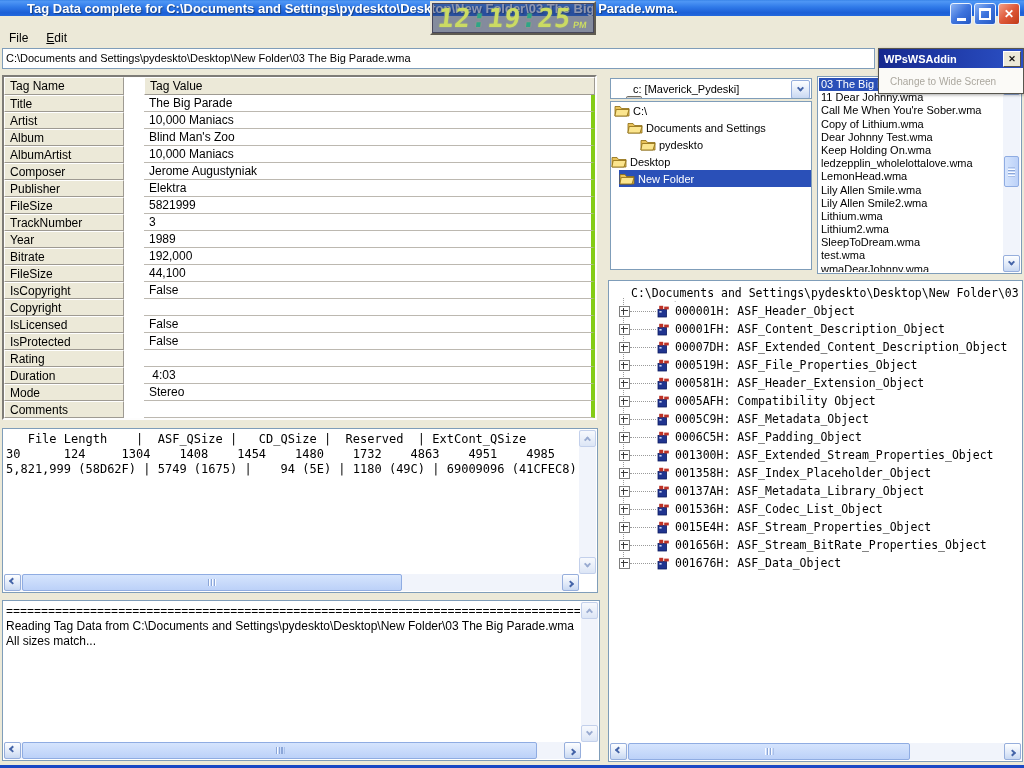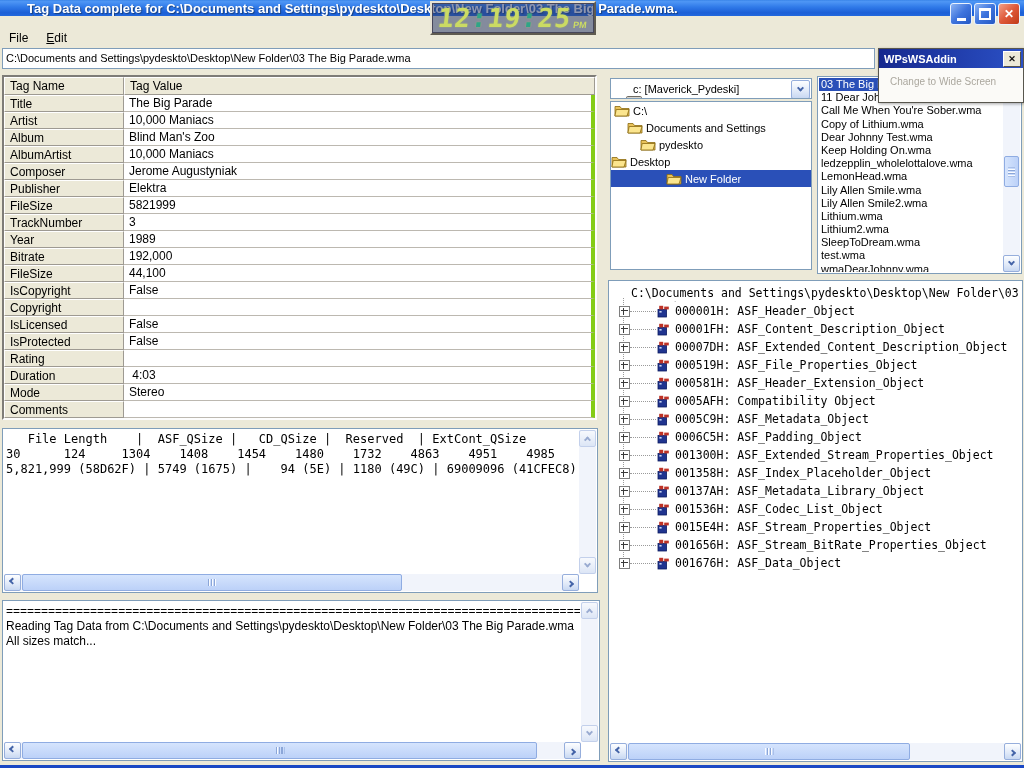--- a/index.html
+++ b/index.html
@@ -36,21 +36,21 @@
   
   .menubar{left:0;top:28px;width:1024px;height:20px;display:flex;font-size:12px;color:#000;}
   .menu-item{padding:3px 9px 2px 9px;}
   .accel-first::first-letter{text-decoration:underline;}
   .address{left:2px;top:48px;width:873px;height:21px;background:#fff;border:1px solid #7F9DB9;
     font-size:11px;padding:3px 3px;white-space:pre;overflow:hidden;color:#000;}
 
   
   .tag-grid{left:2px;top:75px;width:595px;height:345px;background:#fff;
     border:2px solid;border-color:#7E7C78 #FDFDFD #FDFDFD #7E7C78;overflow:hidden;}
-  .grid-row{display:flex;height:17px;}
+  .grid-row{display:flex;height:17px;gap:20px;}
   .grid-row.head{height:18px;}
   .cell{box-sizing:border-box;font-size:12px;padding:1px 5px;white-space:pre;overflow:hidden;line-height:14px;}
   .cell.fixed{width:120px;flex:0 0 120px;background:#ECE9D8;
     border-top:1px solid #FFFFFF;border-left:1px solid #FFFFFF;
     border-right:1px solid #9E9A92;border-bottom:1px solid #9E9A92;}
   .cell.val{flex:1;background:#fff;border-bottom:1px solid #BCB8B0;border-right:4px solid #84cc16;}
   .cell.valhead{flex:1;background:#ECE9D8;
     border-top:1px solid #FFFFFF;border-left:1px solid #FFFFFF;
     border-right:1px solid #9E9A92;border-bottom:1px solid #9E9A92;}
 
@@ -97,21 +97,21 @@
   .dir-panel{left:610px;top:101px;width:202px;height:169px;overflow:hidden;}
   .dir-row{height:17px;display:flex;align-items:center;font-size:11px;white-space:pre;overflow:hidden;}
   .dir-row .ic{width:16px;height:13px;margin-right:3px;flex:0 0 auto;}
   .dir-row.sel{background:#2A50B8;color:#fff;}
   .file-panel{left:817px;top:76px;width:205px;height:198px;}
   .file-rows{position:absolute;left:1px;top:1px;right:18px;bottom:1px;overflow:hidden;}
   .file-row{height:13.2px;font-size:11px;line-height:13px;white-space:pre;overflow:hidden;padding-left:2px;color:#000;}
   .file-row.sel{background:#2A50B8;color:#fff;}
 
   
-  .addin{left:878px;top:48px;width:146px;height:55px;z-index:30;background:#FBFAF7;
+  .addin{left:878px;top:48px;width:146px;height:46px;z-index:30;background:#FBFAF7;
     border:1px solid #58564E;box-shadow:1px 1px 3px rgba(0,0,0,.35);}
   .addin-title{height:19px;background:linear-gradient(90deg,#16288E 0%,#2B51C6 100%);
     color:#fff;font-weight:bold;font-size:11px;display:flex;align-items:center;padding-left:5px;}
   .addin-close{margin-left:auto;margin-right:2px;width:16px;height:14px;background:#ECE9D8;
     border:1px solid;border-color:#FFF #55534B #55534B #FFF;display:flex;align-items:center;justify-content:center;}
   .addin-close::before{content:"\2715";font-size:9px;font-weight:bold;color:#111;}
   .addin-item{height:27px;display:flex;align-items:center;padding-left:11px;color:#ABA79E;font-size:10px;}
 
   
   .asf-panel{left:608px;top:280px;width:415px;height:482px;}
@@ -312,21 +312,21 @@
           <path d="M2.2 5.5 h12.8 l-2 6.5 H0.9 z" fill="#FBE58E" stroke="#8A6A10" stroke-width="0.8"></path>
         </svg></span><span>Documents and Settings</span></div>
     <div class="dir-row" style="padding-left: 29px;"><span class="ic"><svg viewBox="0 0 16 13" width="16" height="13">
           <path d="M1 2.5 h5 l1.5 2 h7.5 v7.5 H1 z" fill="#E8C25A" stroke="#8A6A10" stroke-width="0.8"></path>
           <path d="M2.2 5.5 h12.8 l-2 6.5 H0.9 z" fill="#FBE58E" stroke="#8A6A10" stroke-width="0.8"></path>
         </svg></span><span>pydeskto</span></div>
     <div class="dir-row" style=""><span class="ic"><svg viewBox="0 0 16 13" width="16" height="13">
           <path d="M1 2.5 h5 l1.5 2 h7.5 v7.5 H1 z" fill="#E8C25A" stroke="#8A6A10" stroke-width="0.8"></path>
           <path d="M2.2 5.5 h12.8 l-2 6.5 H0.9 z" fill="#FBE58E" stroke="#8A6A10" stroke-width="0.8"></path>
         </svg></span><span>Desktop</span></div>
-    <div class="dir-row sel" style="padding-left: 55px;"><span class="ic"><svg viewBox="0 0 16 13" width="16" height="13">
+    <div class="dir-row sel" style=" margin-left: 8px;"><span class="ic"><svg viewBox="0 0 16 13" width="16" height="13">
           <path d="M1 2.5 h5 l1.5 2 h7.5 v7.5 H1 z" fill="#E8C25A" stroke="#8A6A10" stroke-width="0.8"></path>
           <path d="M2.2 5.5 h12.8 l-2 6.5 H0.9 z" fill="#FBE58E" stroke="#8A6A10" stroke-width="0.8"></path>
         </svg></span><span>New Folder</span></div>
   </div>
 
 <div class="abs panel file-panel">
   <div class="file-rows">
       <div class="file-row sel">03 The Big Parade.wma</div>
       <div class="file-row">11 Dear Johnny.wma</div>
       <div class="file-row">Call Me When You're Sober.wma</div>

